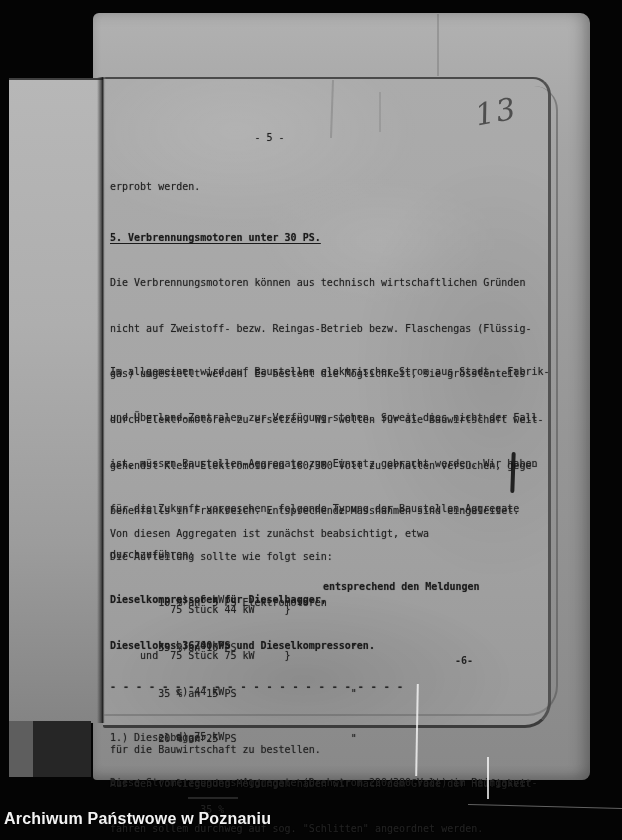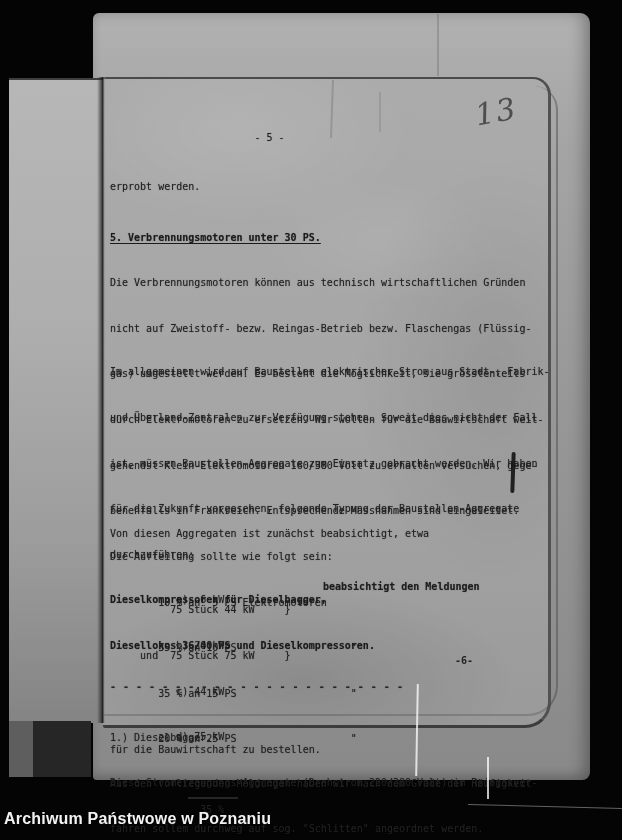--- a/index.html
+++ b/index.html
@@ -121,21 +121,21 @@
     <div class="tl">           d) 75 kW</div>
     <div class="tl">Diese Stromerzeugungs-Aggregate (Drehstrom 220/380 Volt) im Reingasver-</div>
     <div class="tl">fahren sollem durchweg auf sog. "Schlitten" angeordnet werden.</div>
   </div>
 
   <div class="typed blk-c">
     <div class="tl">Von diesen Aggregaten ist zunächst beabsichtigt, etwa</div>
     <div class="brace-block">
       <div class="tl">          75 Stück 44 kW     }</div>
       <div class="tl">     und  75 Stück 75 kW     }</div>
-      <span class="side-note">beabsichtigt den Meldungen</span>
+      <span class="side-note">entsprechend den Meldungen</span>
     </div>
     <div class="tl mt3">für die Bauwirtschaft zu bestellen.</div>
   </div>
 
   <div class="typed blk-d">
     <div class="tl bold">Dieselkompressoren für Dieselbagger,</div>
     <div class="tl bold">Diesellokos 36/40 PS und Dieselkompressoren.</div>
     <div class="tl dashes">- - - - - - - - - - - - - - - - - - - - - - -</div>
     <div class="tl mt3">1.) Dieselbagger.</div>
     <div class="tl">Aus den vorliegenden Meldungen haben wir nach dem Grade der Häufigkeit</div>

